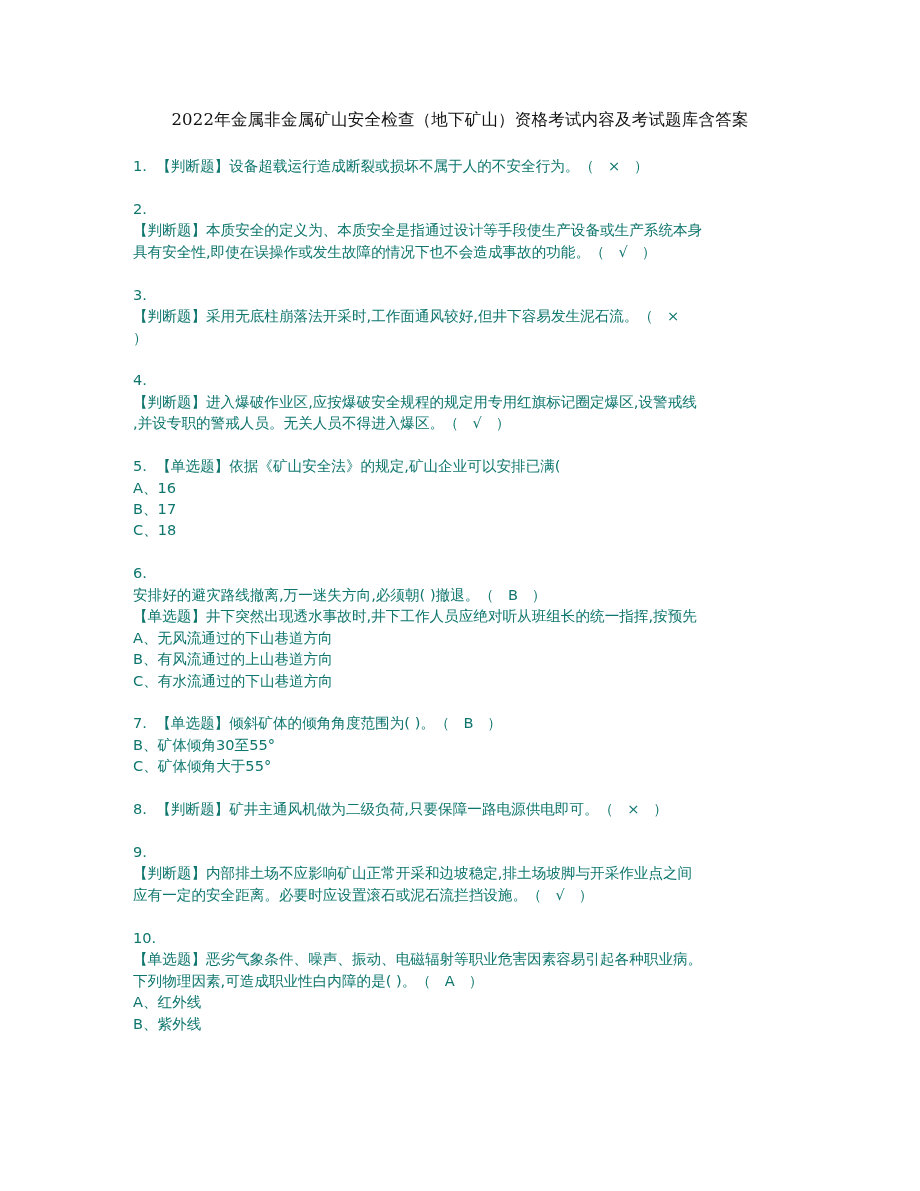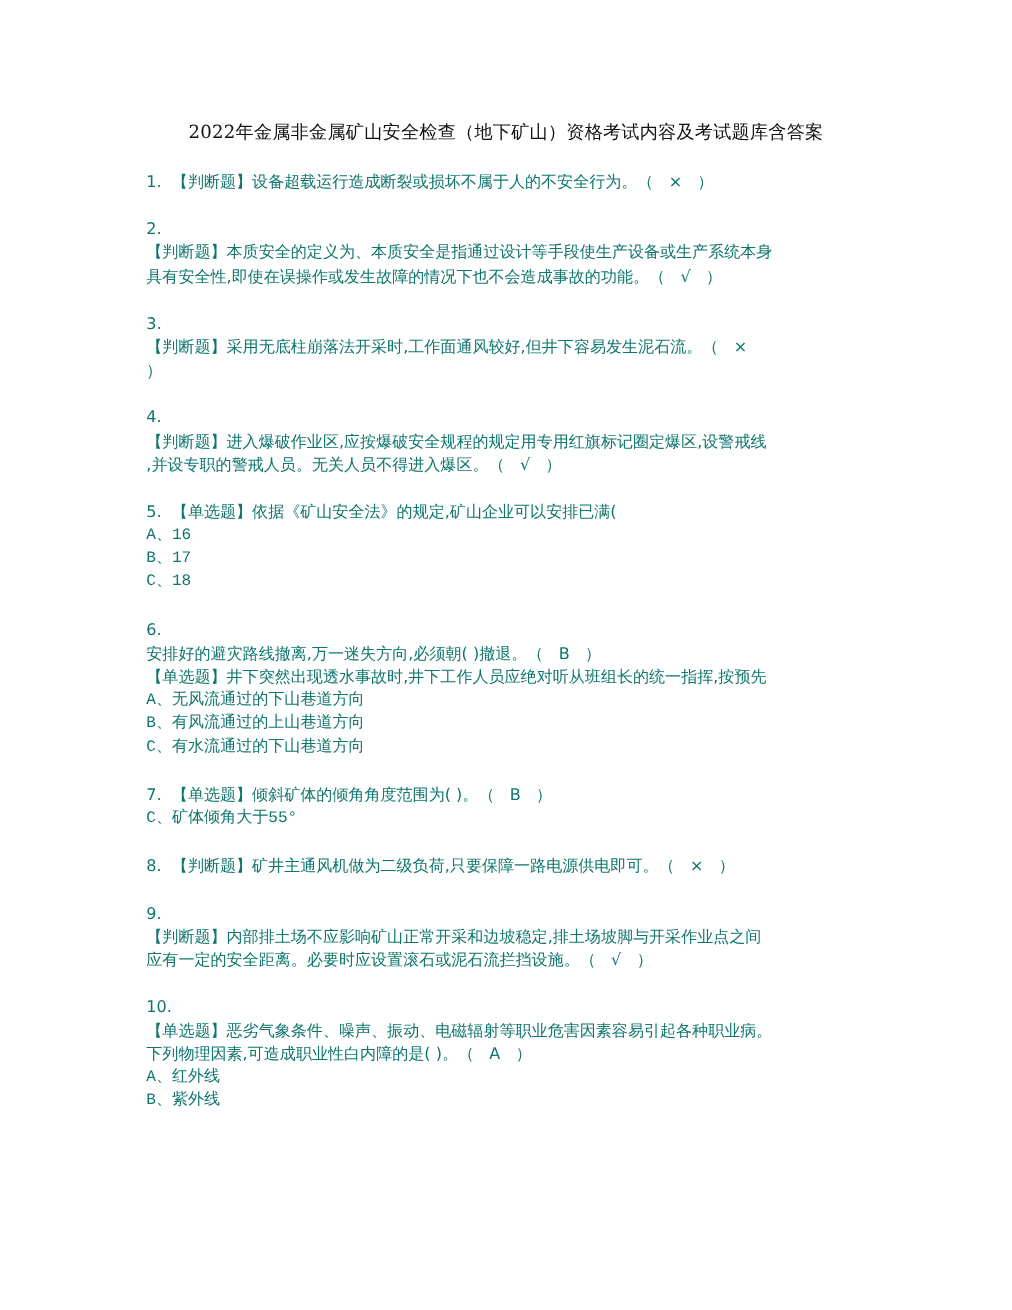--- a/index.html
+++ b/index.html
@@ -50,21 +50,20 @@
     }
     .line {
       display: block;
       white-space: pre;
       height: 21.45px;
     }
     .opt {
       display: block;
       white-space: pre;
       height: 21.45px;
-      font-family: Liberation Mono, monospace;
     }
   </style>
 </head>
 <body>
 
 <div class="page">
 
   <div class="title">2022年金属非金属矿山安全检查（地下矿山）资格考试内容及考试题库含答案</div>
 
   <div class="body-text">
@@ -102,20 +101,21 @@
       <span class="line">6.</span>
       <span class="line">安排好的避灾路线撤离,万一迷失方向,必须朝( )撤退。（   B   ）</span>
       <span class="line">【单选题】井下突然出现透水事故时,井下工作人员应绝对听从班组长的统一指挥,按预先</span>
       <span class="opt">A、无风流通过的下山巷道方向</span>
       <span class="opt">B、有风流通过的上山巷道方向</span>
       <span class="opt">C、有水流通过的下山巷道方向</span>
     </div>
 
     <div class="q">
       <span class="line">7.  【单选题】倾斜矿体的倾角角度范围为( )。（   B   ）</span>
+      <span class="opt">B、矿体倾角30至55°</span>
       <span class="opt">C、矿体倾角大于55°</span>
     </div>
 
     <div class="q">
       <span class="line">8.  【判断题】矿井主通风机做为二级负荷,只要保障一路电源供电即可。（   ×   ）</span>
     </div>
 
     <div class="q">
       <span class="line">9.</span>
       <span class="line">【判断题】内部排土场不应影响矿山正常开采和边坡稳定,排土场坡脚与开采作业点之间</span>

